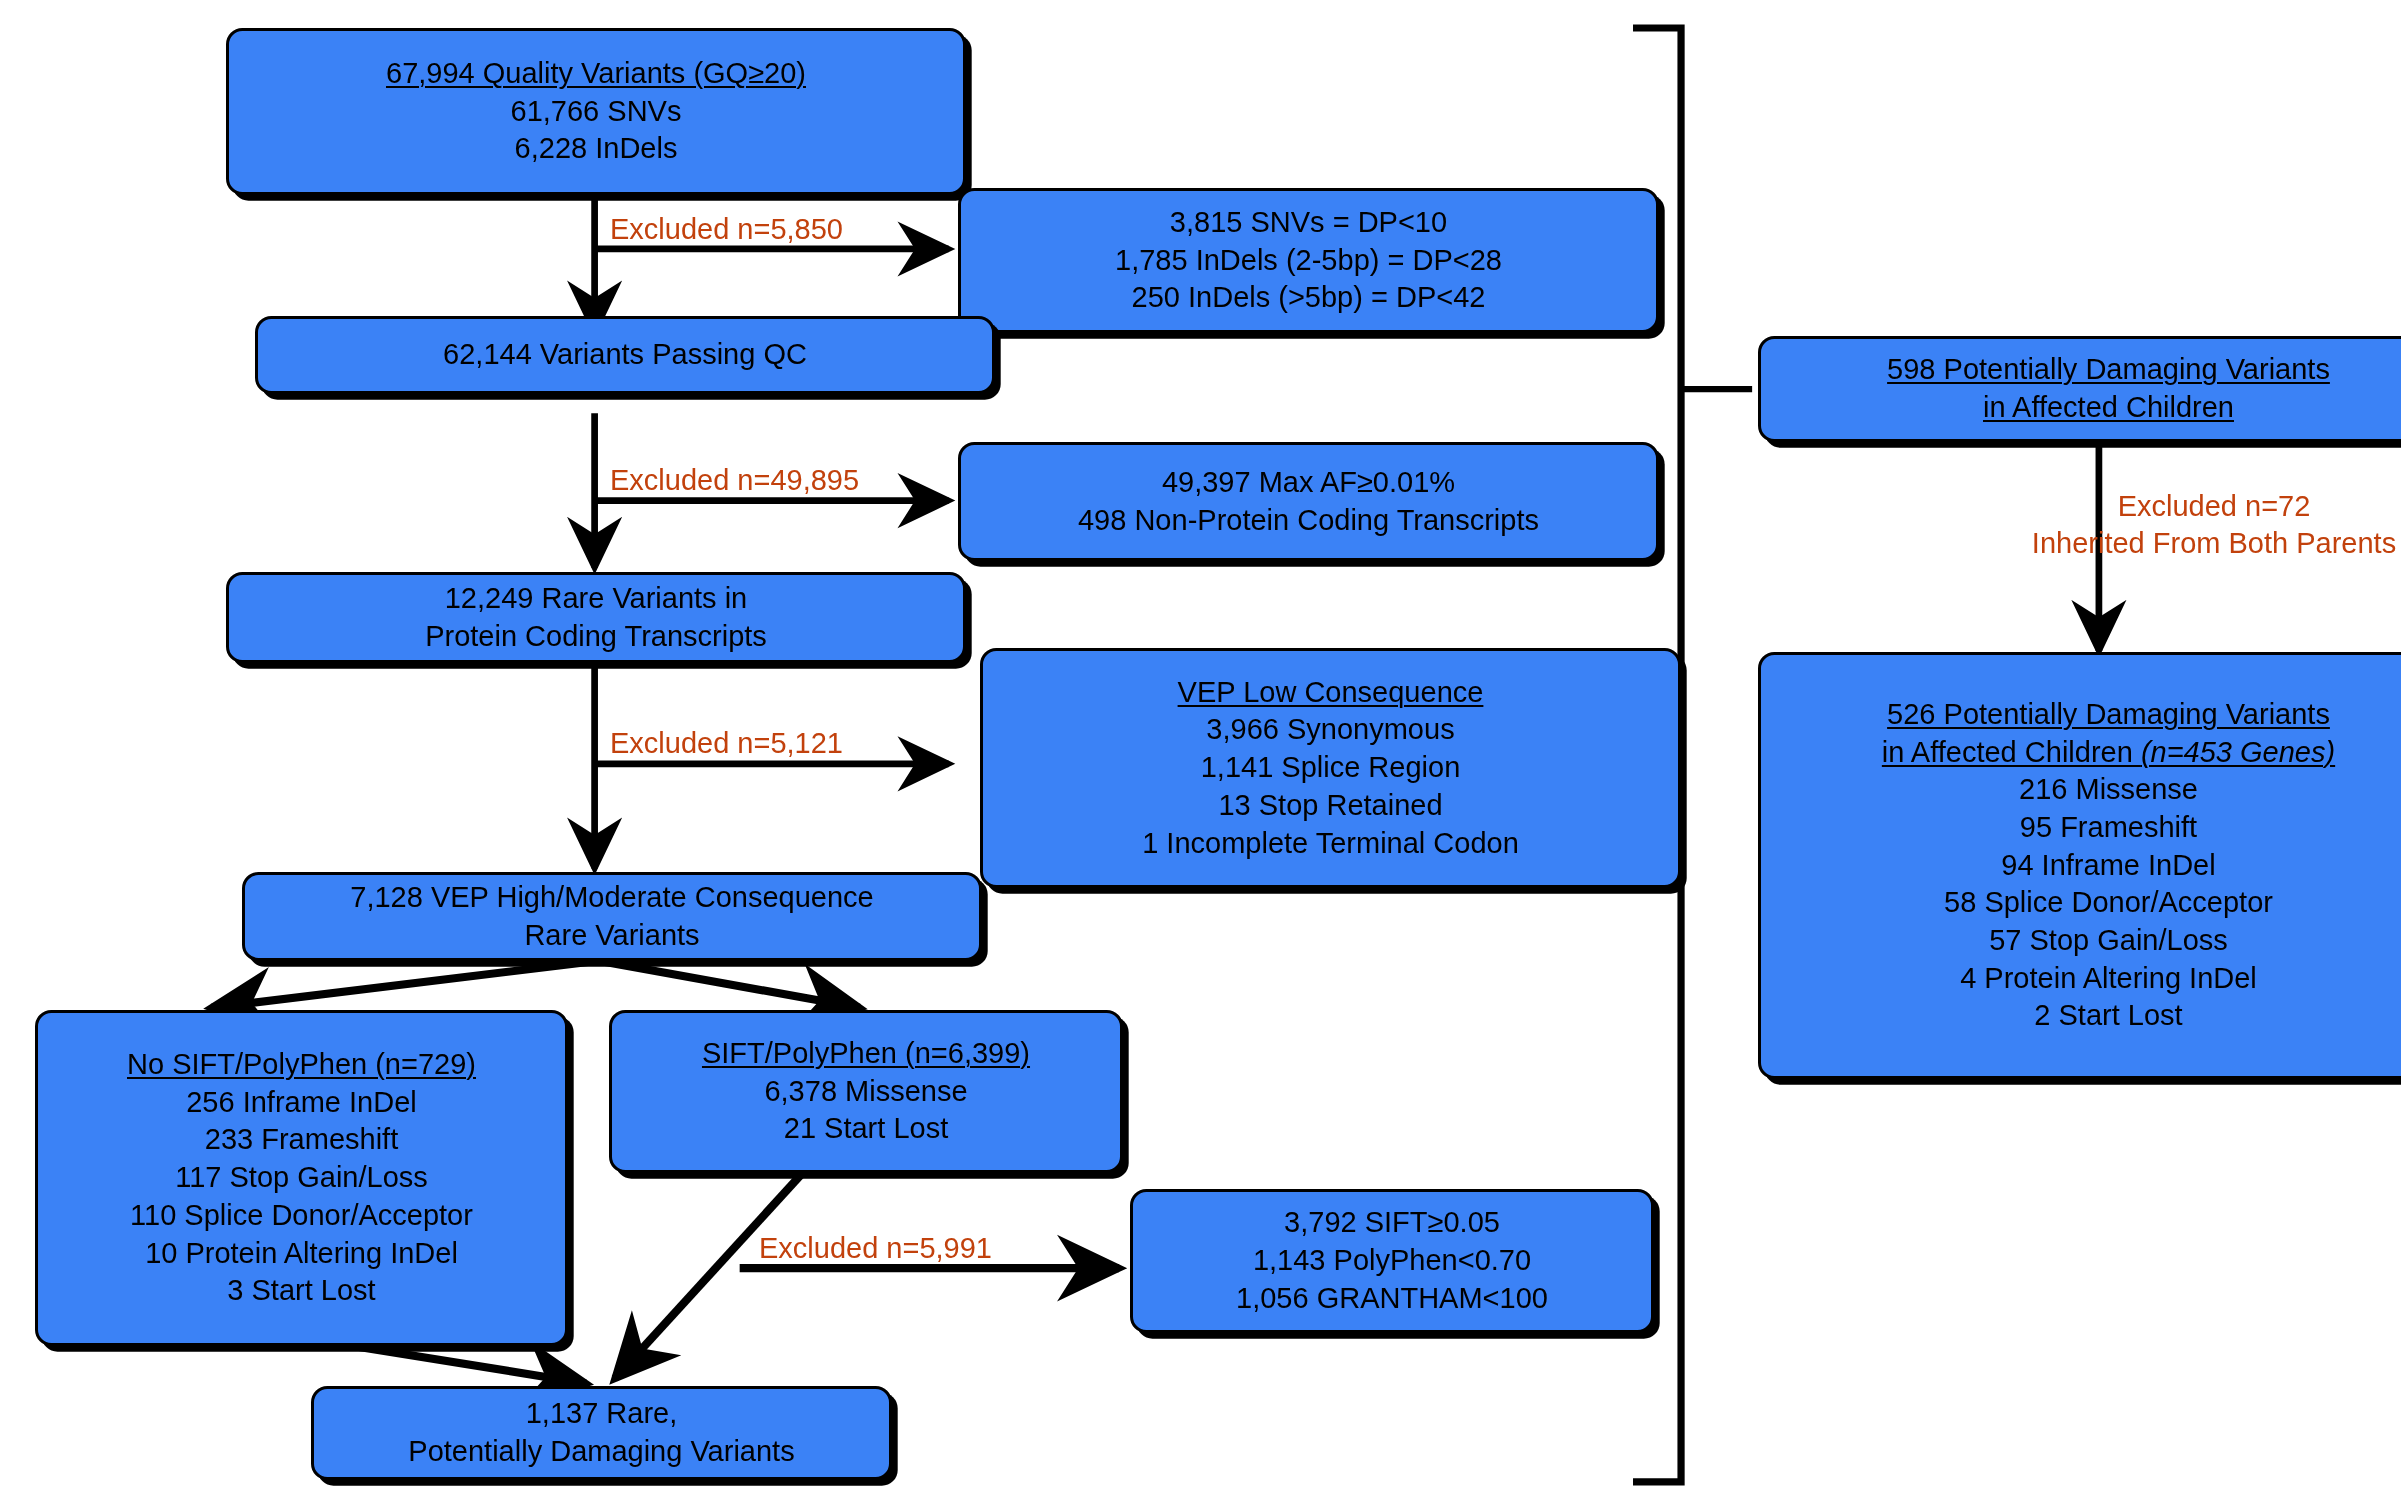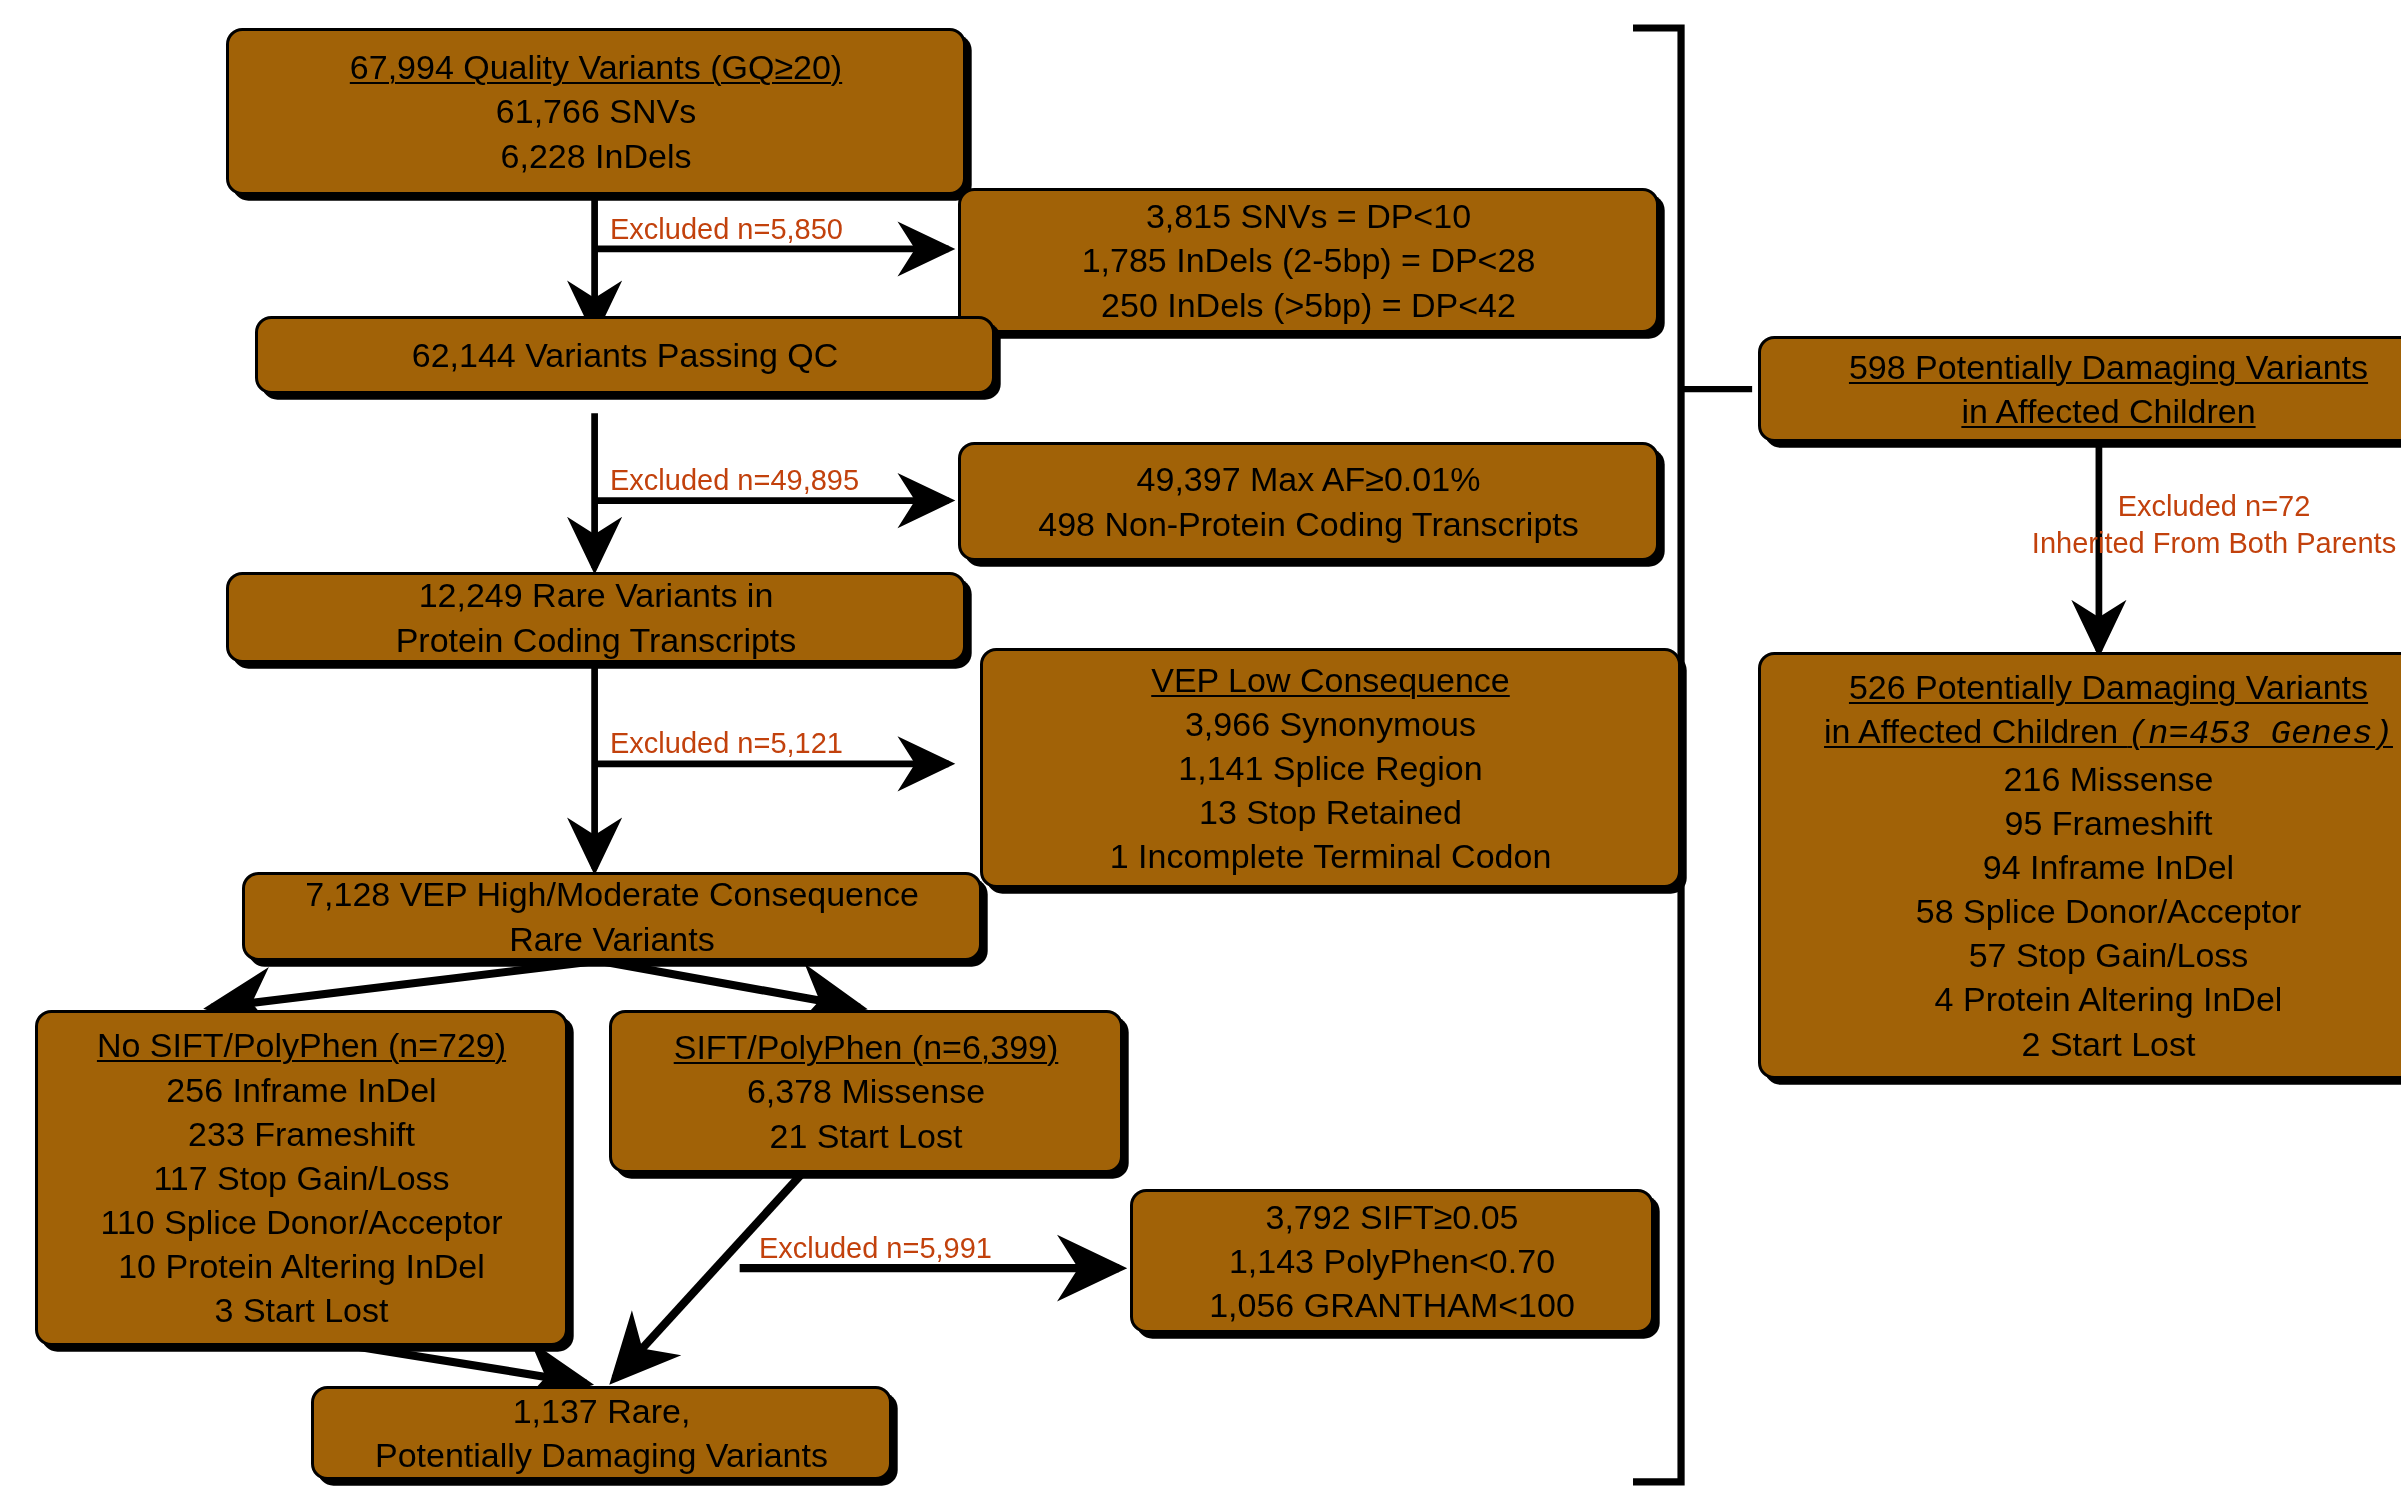--- a/index.html
+++ b/index.html
@@ -18,37 +18,37 @@
   #flow-svg {
     position: absolute;
     top: 0;
     left: 0;
     width: 2633px;
     height: 1507px;
   }
   .node-box {
     position: absolute;
     box-sizing: border-box;
-    background: #a16207;
+    background: #3b82f6;
     border: 3.4px solid #000000;
     border-radius: 16.3px;
     box-shadow: 6.2px 6.2px 0 -0.5px #000000;
     display: flex;
     flex-direction: column;
     align-items: center;
     justify-content: center;
     text-align: center;
     color: #000000;
     line-height: 1.30;
-    font-size: 34px;
+    font-size: 29px;
     padding: 2.9px 6.7px;
   }
   .node-line { display: block; white-space: nowrap; }
   .node-line.u { text-decoration: underline; text-underline-offset: 3.4px; text-decoration-thickness: 2.4px; }
-  .ital { font-style: italic; font-family: Liberation Mono, monospace; }
+  .ital { font-style: italic; }
   .edge-label {
     position: absolute;
     color: #c2410c;
     font-size: 29px;
     white-space: nowrap;
     line-height: 1.28;
     text-align: left;
   }
   .edge-label.ctr { text-align: center; }
 </style>

